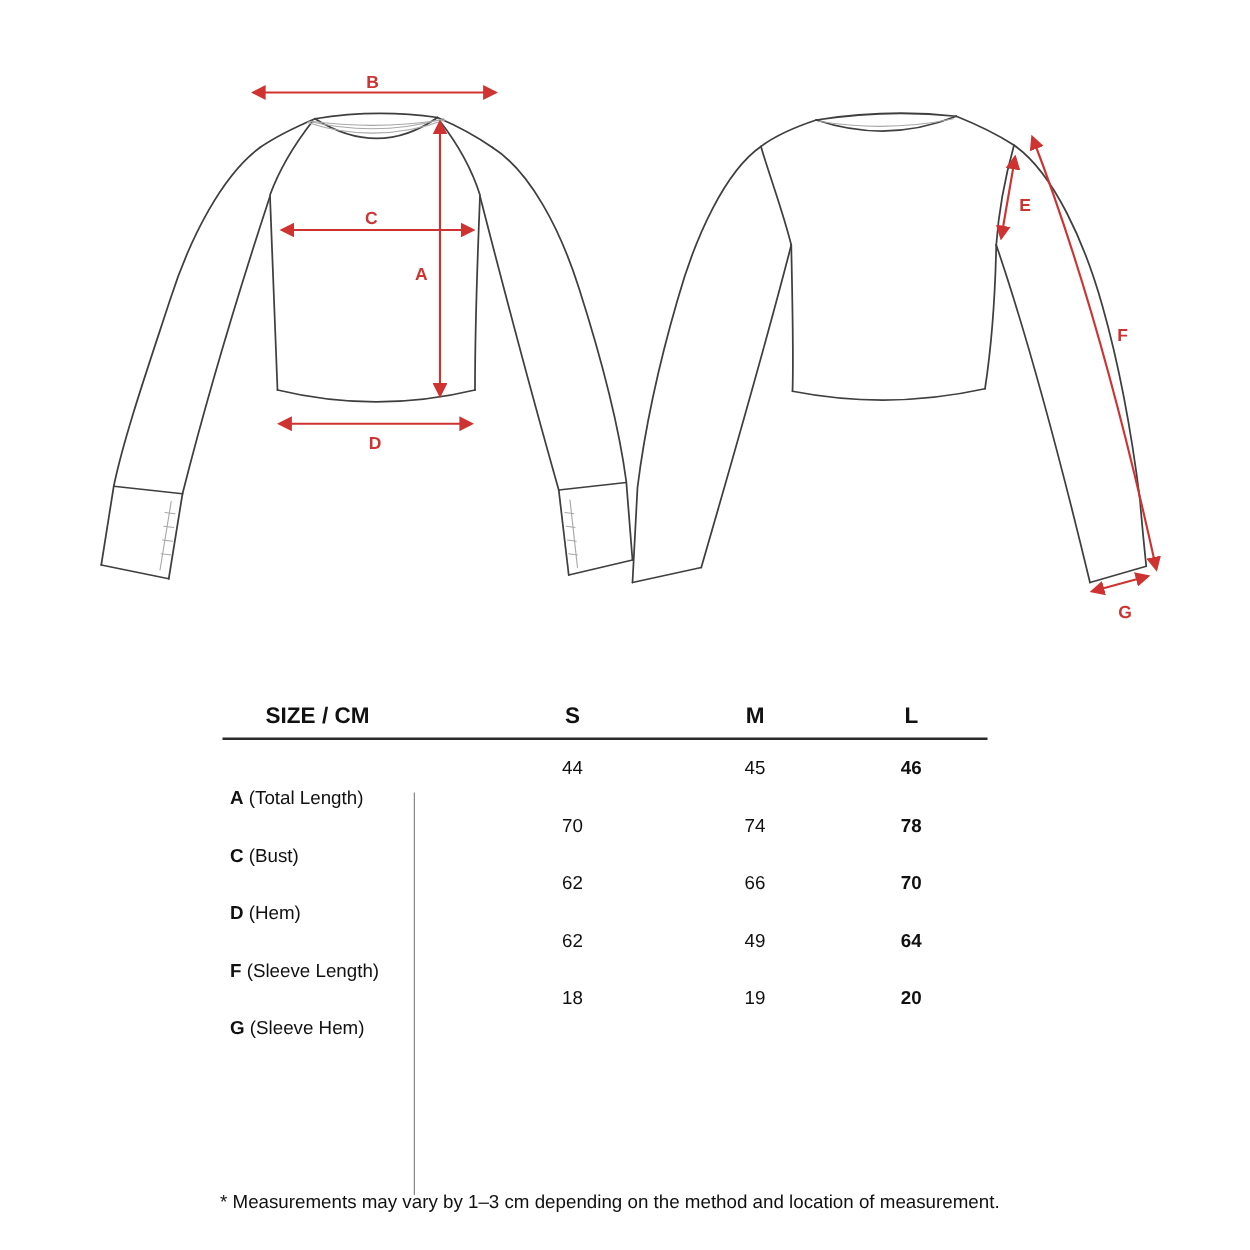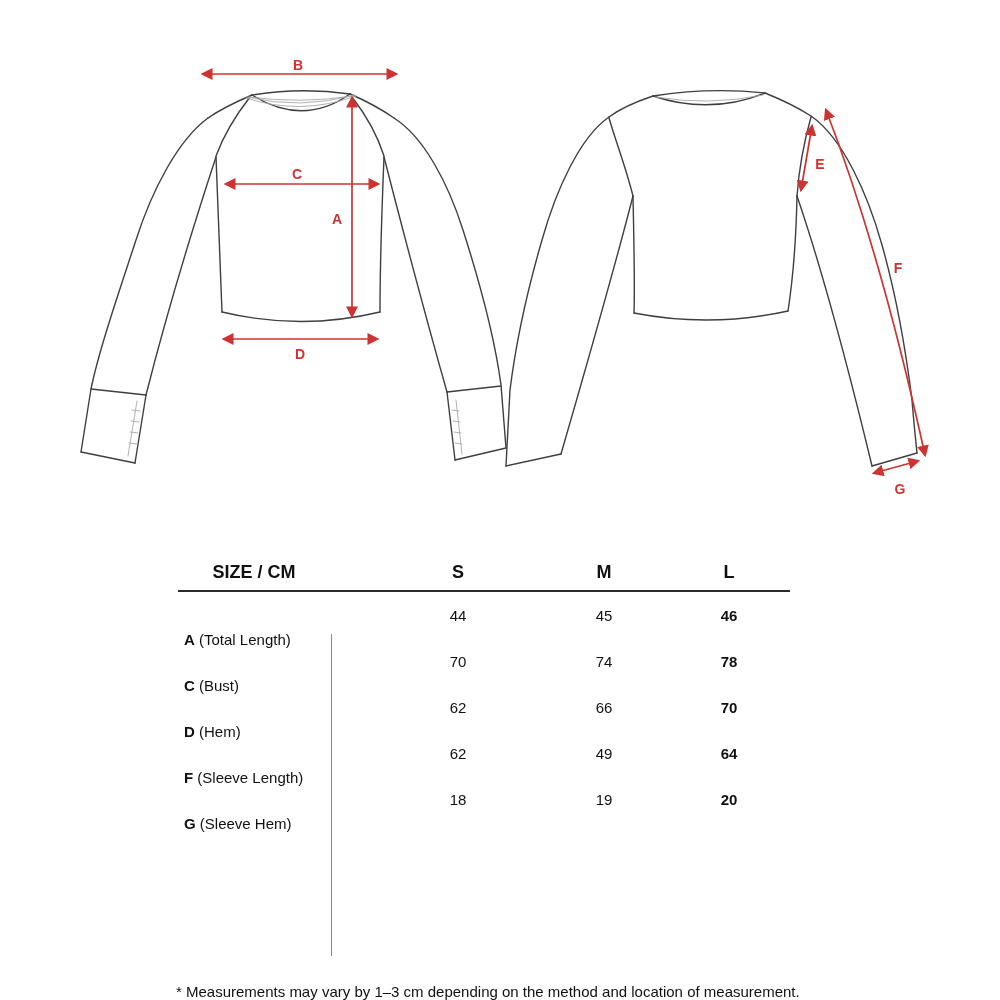--- a/index.html
+++ b/index.html
@@ -20,21 +20,21 @@
   .h-m{left:426px;transform:translateX(-50%);}
   .h-l{left:551px;transform:translateX(-50%);}
   .t-body{position:relative;}
   .t-vline{position:absolute;left:153px;top:42px;height:322px;width:1px;background:#8a8a8a;}
   .t-row{position:relative;height:46px;}
   .cell-label{position:absolute;left:6px;top:50%;transform:translateY(-50%);font-size:15px;white-space:nowrap;margin-top:24px;}
   .cell-label b{font-weight:bold;}
   .cell-v{position:absolute;top:50%;transform:translate(-50%,-50%);font-size:15px;white-space:nowrap;}
   .v-s{left:280px;} .v-m{left:426px;} .v-l{left:551px;font-weight:bold;}
 
-  .footnote{position:absolute;left:176px;top:983px;font-size:15px;color:#111;white-space:nowrap;}
+  .footnote{position:absolute;left:176px;top:953px;font-size:15px;color:#111;white-space:nowrap;}
 
   text.red-label{font-family:"Liberation Sans","DejaVu Sans",sans-serif;font-size:14px;font-weight:bold;}
 </style>
 </head>
 <body>
 
 <div class="diagram-wrap">
 <svg width="1000" height="520" viewBox="0 0 1000 520" xmlns="http://www.w3.org/2000/svg">
   <defs>
     <marker id="arr" viewBox="0 0 10 10" refX="8" refY="5" markerWidth="7" markerHeight="7" orient="auto-start-reverse">

